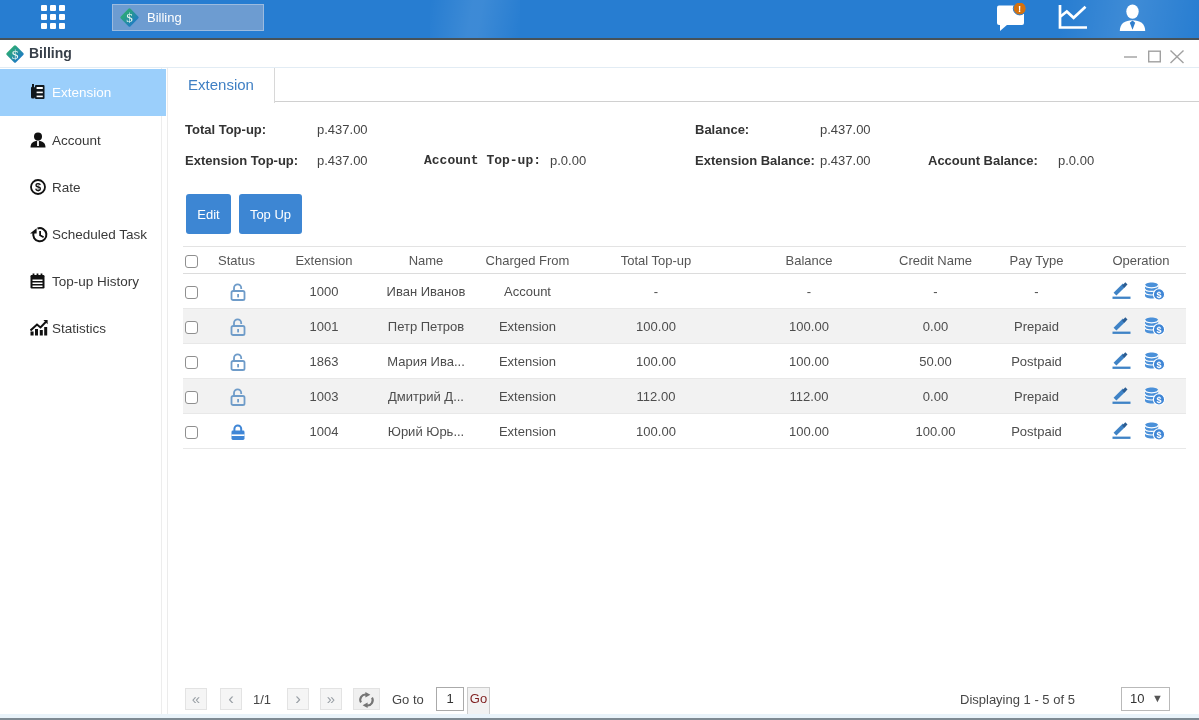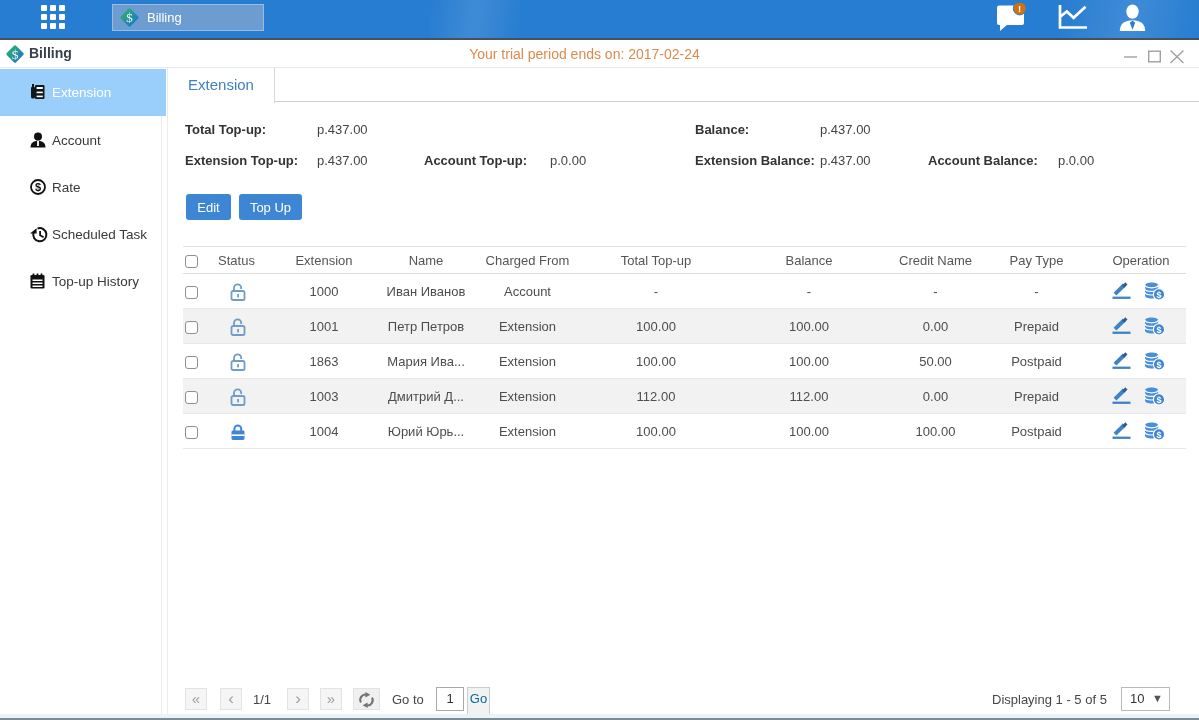--- a/index.html
+++ b/index.html
@@ -35,36 +35,36 @@
 
 
 .tabbar { position:absolute; left:0; top:0; width:1031px; height:34px; border-bottom:1px solid #d0d0d0; }
 .tabactive { position:absolute; left:0; top:0; width:107px; height:34.5px; background:#fff; border-right:1px solid #d8d8d8; text-align:center; line-height:34px; font-size:15px; color:#4080c4; }
 
 
 .lab { position:absolute; font-size:13px; font-weight:bold; color:#333; }
 .val { position:absolute; font-size:13px; color:#444; }
 
 
-.btn { position:absolute; top:126px; height:26px; background:#3d86d3; color:#fff; font-size:13px; border-radius:3px; display:flex; align-items:center; justify-content:center; }
+.btn { position:absolute; top:126px; height:40px; background:#3d86d3; color:#fff; font-size:13px; border-radius:3px; display:flex; align-items:center; justify-content:center; }
 
 
 table.grid { position:absolute; left:15px; top:178px; width:1003px; border-collapse:collapse; table-layout:fixed; font-size:13px; color:#4d4d4d; }
 table.grid th { font-weight:normal; color:#555; height:27px; border-top:1px solid #e3e3e3; border-bottom:1px solid #dcdcdc; text-align:center; }
 table.grid th:first-child, table.grid td:first-child { padding-left:2px; }
 table.grid td { height:35px; border-bottom:1px solid #e8e8e8; text-align:center; }
 table.grid tr.alt td { background:#f2f2f2; }
 .cb { display:inline-block; width:13px; height:13px; border:1px solid #8f8f8f; border-radius:3px; background:#fff; vertical-align:middle; }
 
 
 .pgbar { position:absolute; left:0; top:620px; width:1031px; height:26px; }
 .pbtn { position:absolute; top:0; width:22px; height:22px; background:#f5f5f5; border:1px solid #e3e3e3; color:#9aa0a6; text-align:center; line-height:20px; font-size:15px; }
 .pgtxt { position:absolute; font-size:13px; color:#464646; }
 .goin { position:absolute; width:28px; height:24px; border:1px solid #aaa; background:#fff; font-size:13px; text-align:center; line-height:22px; color:#333; }
-.gobtn { position:absolute; width:23px; height:32px; background:#f2f2f2; border:1px solid #ccc; font-size:13px; color:#0369a1; text-align:center; line-height:22px; }
+.gobtn { position:absolute; width:23px; height:32px; background:#f2f2f2; border:1px solid #ccc; font-size:13px; color:#7f1d1d; text-align:center; line-height:22px; }
 .pgsel { position:absolute; width:49px; height:24px; border:1px solid #b9b9b9; background:#fff; font-size:13px; color:#333; }
 
 
 .bstrip1 { position:absolute; left:0; top:714px; width:1199px; height:3.5px; background:#e9f3fa; }
 .bstrip2 { position:absolute; left:0; top:717.5px; width:1199px; height:2.5px; background:#7e8a93; }
 </style>
 </head>
 <body>
 <div id="stage">
 
@@ -119,21 +119,20 @@
       <rect x="3.4" y="3.4" width="13.2" height="13.2" rx="1.5" transform="rotate(45 10 10)" fill="url(#dg2)"></rect>
       <defs>
           <linearGradient id="dg2" x1="0" y1="0" x2="1" y2="0">
         <stop offset="0" stop-color="#2ca878"></stop>
             <stop offset="1" stop-color="#1f7dc0"></stop>
       </linearGradient>
         </defs>
       <text x="10" y="14.9" font-size="13.5" fill="#eef8f2" text-anchor="middle" font-family="Liberation Serif">$</text>
     </svg>
     <div class="apptitle">Billing</div>
-    <div class="trial">Your trial period ends on: 2017-02-24</div>
     <svg class="winbtns" width="80" height="28" viewBox="0 0 80 28" style="right:10px;">
       <line x1="15" y1="17" x2="28" y2="17" stroke="#a0a0a0" stroke-width="1.4"></line>
       <rect x="39.7" y="11.2" width="11.6" height="10.6" fill="none" stroke="#a0a0a0" stroke-width="1.4"></rect>
       <line x1="61.5" y1="10.5" x2="74.5" y2="23" stroke="#a0a0a0" stroke-width="1.4"></line>
       <line x1="74.5" y1="10.5" x2="61.5" y2="23" stroke="#a0a0a0" stroke-width="1.4"></line>
     </svg>
   </div>
 
   <div class="contentwrap">
     <div class="side">
@@ -176,37 +175,48 @@
         <span class="lbl">Top-up History</span>
       </div>
       <div class="sitem" style="top:142.5px;">
         <svg width="18" height="17" viewBox="0 0 18 17">
           <path d="M3.6 6.44 A6.6 6.6 0 1 0 7.54 2.5" fill="none" stroke="#111" stroke-width="2"></path>
           <path d="M0 7.6 L6.6 7.6 L6.6 2.2 Z" fill="#111"></path>
           <path d="M10.1 4.9 L10.1 9.3 L13.6 11.3" fill="none" stroke="#111" stroke-width="1.8"></path>
         </svg>
         <span class="lbl">Scheduled Task</span>
       </div>
+      <div class="sitem" style="top:236.5px;">
+        <svg width="18" height="16" viewBox="0 0 18 16">
+          <rect x="0.5" y="11.5" width="3.1" height="4" fill="#111"></rect>
+          <rect x="5" y="9" width="3" height="6.5" fill="#111"></rect>
+          <rect x="9.8" y="10" width="3" height="5.5" fill="#111"></rect>
+          <rect x="14.2" y="7" width="3" height="8.5" fill="#111"></rect>
+          <path d="M0.5 10.5 L7 4.5 L10.5 7.5 L16 1.8" fill="none" stroke="#111" stroke-width="2"></path>
+          <path d="M13.4 0 L17.6 0 L17.6 4.2 Z" fill="#111"></path>
+        </svg>
+        <span class="lbl">Statistics</span>
+      </div>
     </div>
     <div class="vline1"></div>
     <div class="vline2"></div>
 
     <div style="position:absolute;left:168px;top:0;width:1031px;height:646px;">
       <div class="tabbar">
           <div class="tabactive">Extension</div>
         </div>
 
       <span class="lab" style="left:17px; top:53.5px;">Total Top-up:</span>
       <span class="val" style="left:149px; top:53.5px;">p.437.00</span>
       <span class="lab" style="left:527px; top:53.5px;">Balance:</span>
       <span class="val" style="left:652px; top:53.5px;">p.437.00</span>
 
       <span class="lab" style="left:17px; top:84.5px;">Extension Top-up:</span>
       <span class="val" style="left:149px; top:84.5px;">p.437.00</span>
-      <span class="lab" style="left:256px; top:84.5px;">Account Top-up:</span>
+      <span class="lab" style="left:256px; top:84.5px;font-family:Liberation Mono, monospace;">Account Top-up:</span>
       <span class="val" style="left:382px; top:84.5px;">p.0.00</span>
       <span class="lab" style="left:527px; top:84.5px;">Extension Balance:</span>
       <span class="val" style="left:652px; top:84.5px;">p.437.00</span>
       <span class="lab" style="left:760px; top:84.5px;">Account Balance:</span>
       <span class="val" style="left:890px; top:84.5px;">p.0.00</span>
 
       <div class="btn" style="left:18px; width:45px;">Edit</div>
       <div class="btn" style="left:71px; width:63px;">Top Up</div>
 
       <table class="grid">
@@ -381,21 +391,21 @@
         <div class="pbtn" style="left:152px;">»</div>
         <div class="pbtn" style="left:185px;width:27px;background:#f0f0f0;"><svg width="17" height="16" viewBox="0 0 17 16" style="margin-top:3px;">
           <path d="M3.0 10.4 A5.2 5.2 0 0 1 8.2 2.6" fill="none" stroke="#757575" stroke-width="2.1"></path>
           <path d="M14.0 5.6 A5.2 5.2 0 0 1 8.8 13.4" fill="none" stroke="#757575" stroke-width="2.1"></path>
           <path d="M7.4 0 L12.4 2.7 L7.4 5.4 Z" fill="#757575"></path>
           <path d="M9.6 10.6 L4.6 13.3 L9.6 16 Z" fill="#757575"></path>
         </svg></div>
         <div class="pgtxt" style="left:224px; top:4px;">Go to</div>
         <div class="goin" style="left:268px; top:-1px;">1</div>
         <div class="gobtn" style="left:299px; top:-1px;">Go</div>
-        <div class="pgtxt" style="left:824px; top:4px;">Displaying 1 - 5 of 5</div>
+        <div class="pgtxt" style="left:792px; top:4px;">Displaying 1 - 5 of 5</div>
         <div class="pgsel" style="left:953px; top:-1px;">
           <span style="position:absolute;left:8px;top:3px;">10</span>
           <span style="position:absolute;right:6px;top:4px;color:#555;font-size:11px;">▼</span>
         </div>
       </div>
     </div>
   </div>
 
   <div class="bstrip1"></div>
   <div class="bstrip2"></div>

